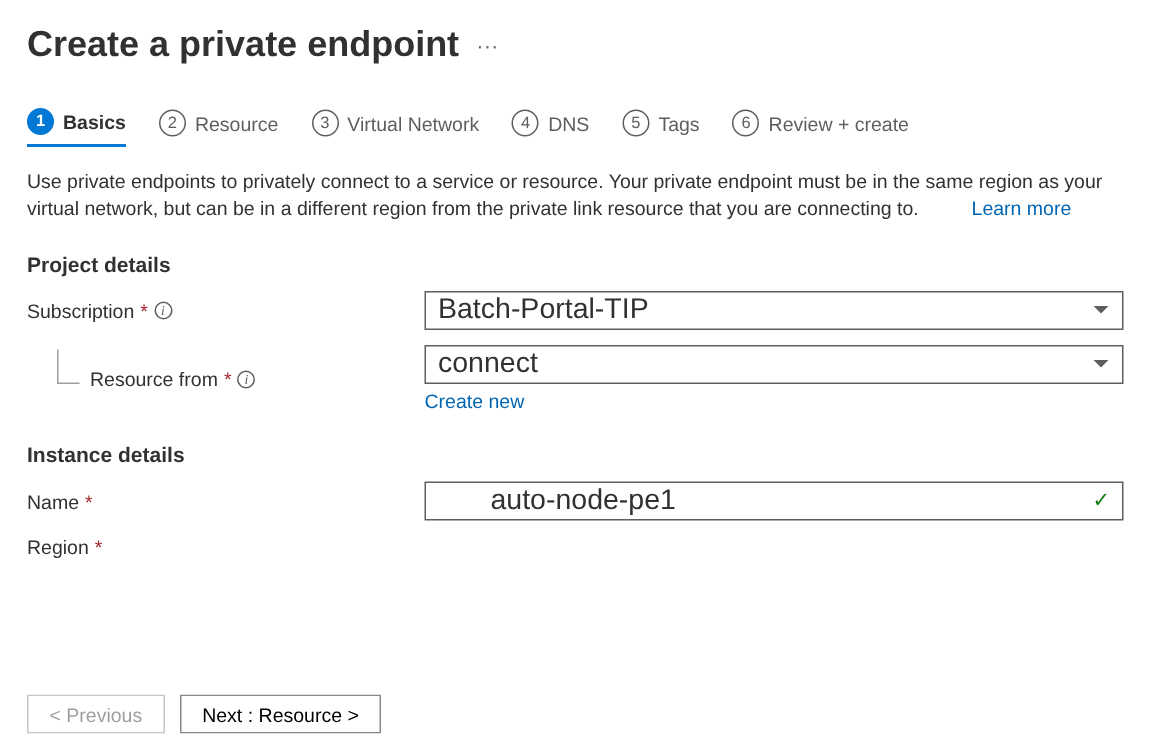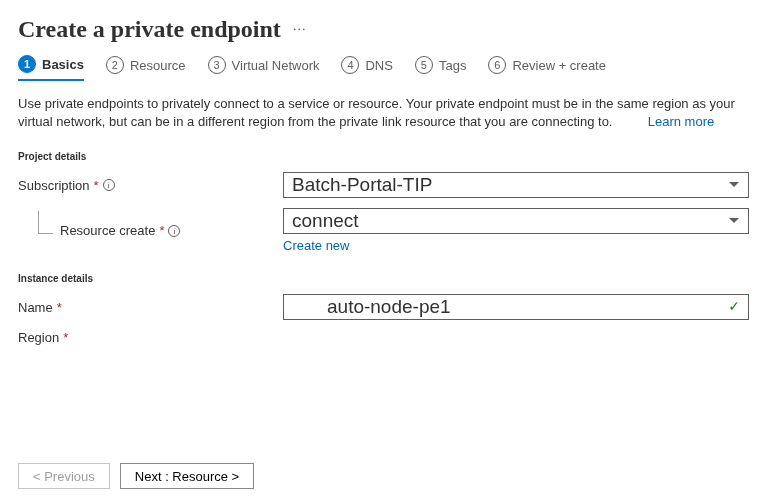--- a/index.html
+++ b/index.html
@@ -5,35 +5,35 @@
   * { box-sizing: border-box; }
   body {
     margin: 0;
     padding: 16px 18px;
     font-family: "Segoe UI", -apple-system, sans-serif;
     font-size: 13px;
     color: #323130;
     background: #fff;
     width: 767px;
   }
-  .title-row { display: flex; align-items: center; gap: 12px; margin-bottom: 12px; font-family: Liberation Serif, serif; }
+  .title-row { display: flex; align-items: center; gap: 12px; margin-bottom: 28px; }
   h1 { font-size: 24px; font-weight: 600; margin: 0; }
   .ellipsis { color: #605e5c; font-size: 14px; letter-spacing: 1px; cursor: pointer; }
   .tabs { display: flex; gap: 22px; border-bottom: 0; margin-bottom: 14px; }
   .tab { display: flex; align-items: center; gap: 6px; padding-bottom: 6px; cursor: pointer; color: #605e5c; }
   .tab.active { color: #323130; font-weight: 600; border-bottom: 2px solid #0078d4; }
   .tab-num {
     display: inline-flex; align-items: center; justify-content: center;
     width: 18px; height: 18px; border-radius: 50%;
     border: 1px solid #605e5c; font-size: 11px; color: #605e5c;
   }
   .tab.active .tab-num { background: #0078d4; border-color: #0078d4; color: #fff; }
   .desc { color: #323130; line-height: 18px; max-width: 720px; }
   .desc a { color: #0065b3; text-decoration: none; cursor: pointer; padding-left: 28px; }
-  h2 { font-size: 10px; font-weight: 600; margin: 20px 0 10px; }
+  h2 { font-size: 14px; font-weight: 600; margin: 20px 0 10px; }
   .field-row { display: flex; align-items: center; margin-bottom: 10px; }
   .label-col { width: 265px; display: flex; align-items: center; gap: 4px; }
   .label-col.indent { padding-left: 42px; position: relative; }
   .label-col.indent::before {
     content: ""; position: absolute; left: 20px; top: -12px; width: 14px; height: 22px;
     border-left: 1px solid #a19f9d; border-bottom: 1px solid #a19f9d;
   }
   .req { color: #a4262c; }
   .info-icon {
     width: 12px; height: 12px; border: 1px solid #605e5c; border-radius: 50%;
@@ -117,21 +117,21 @@
   </div>
   <div class="control-col">
     <div class="select">
       <span>Batch-Portal-TIP</span>
     </div>
   </div>
 </div>
 
 <div class="field-row">
   <div class="label-col indent">
-    <span>Resource create</span>
+    <span>Resource from</span>
     <span class="req">*</span>
     <span class="info-icon">i</span>
   </div>
   <div class="control-col">
     <div class="select">
       <span>connect</span>
     </div>
     <span class="link-below">Create new</span>
   </div>
 </div>

